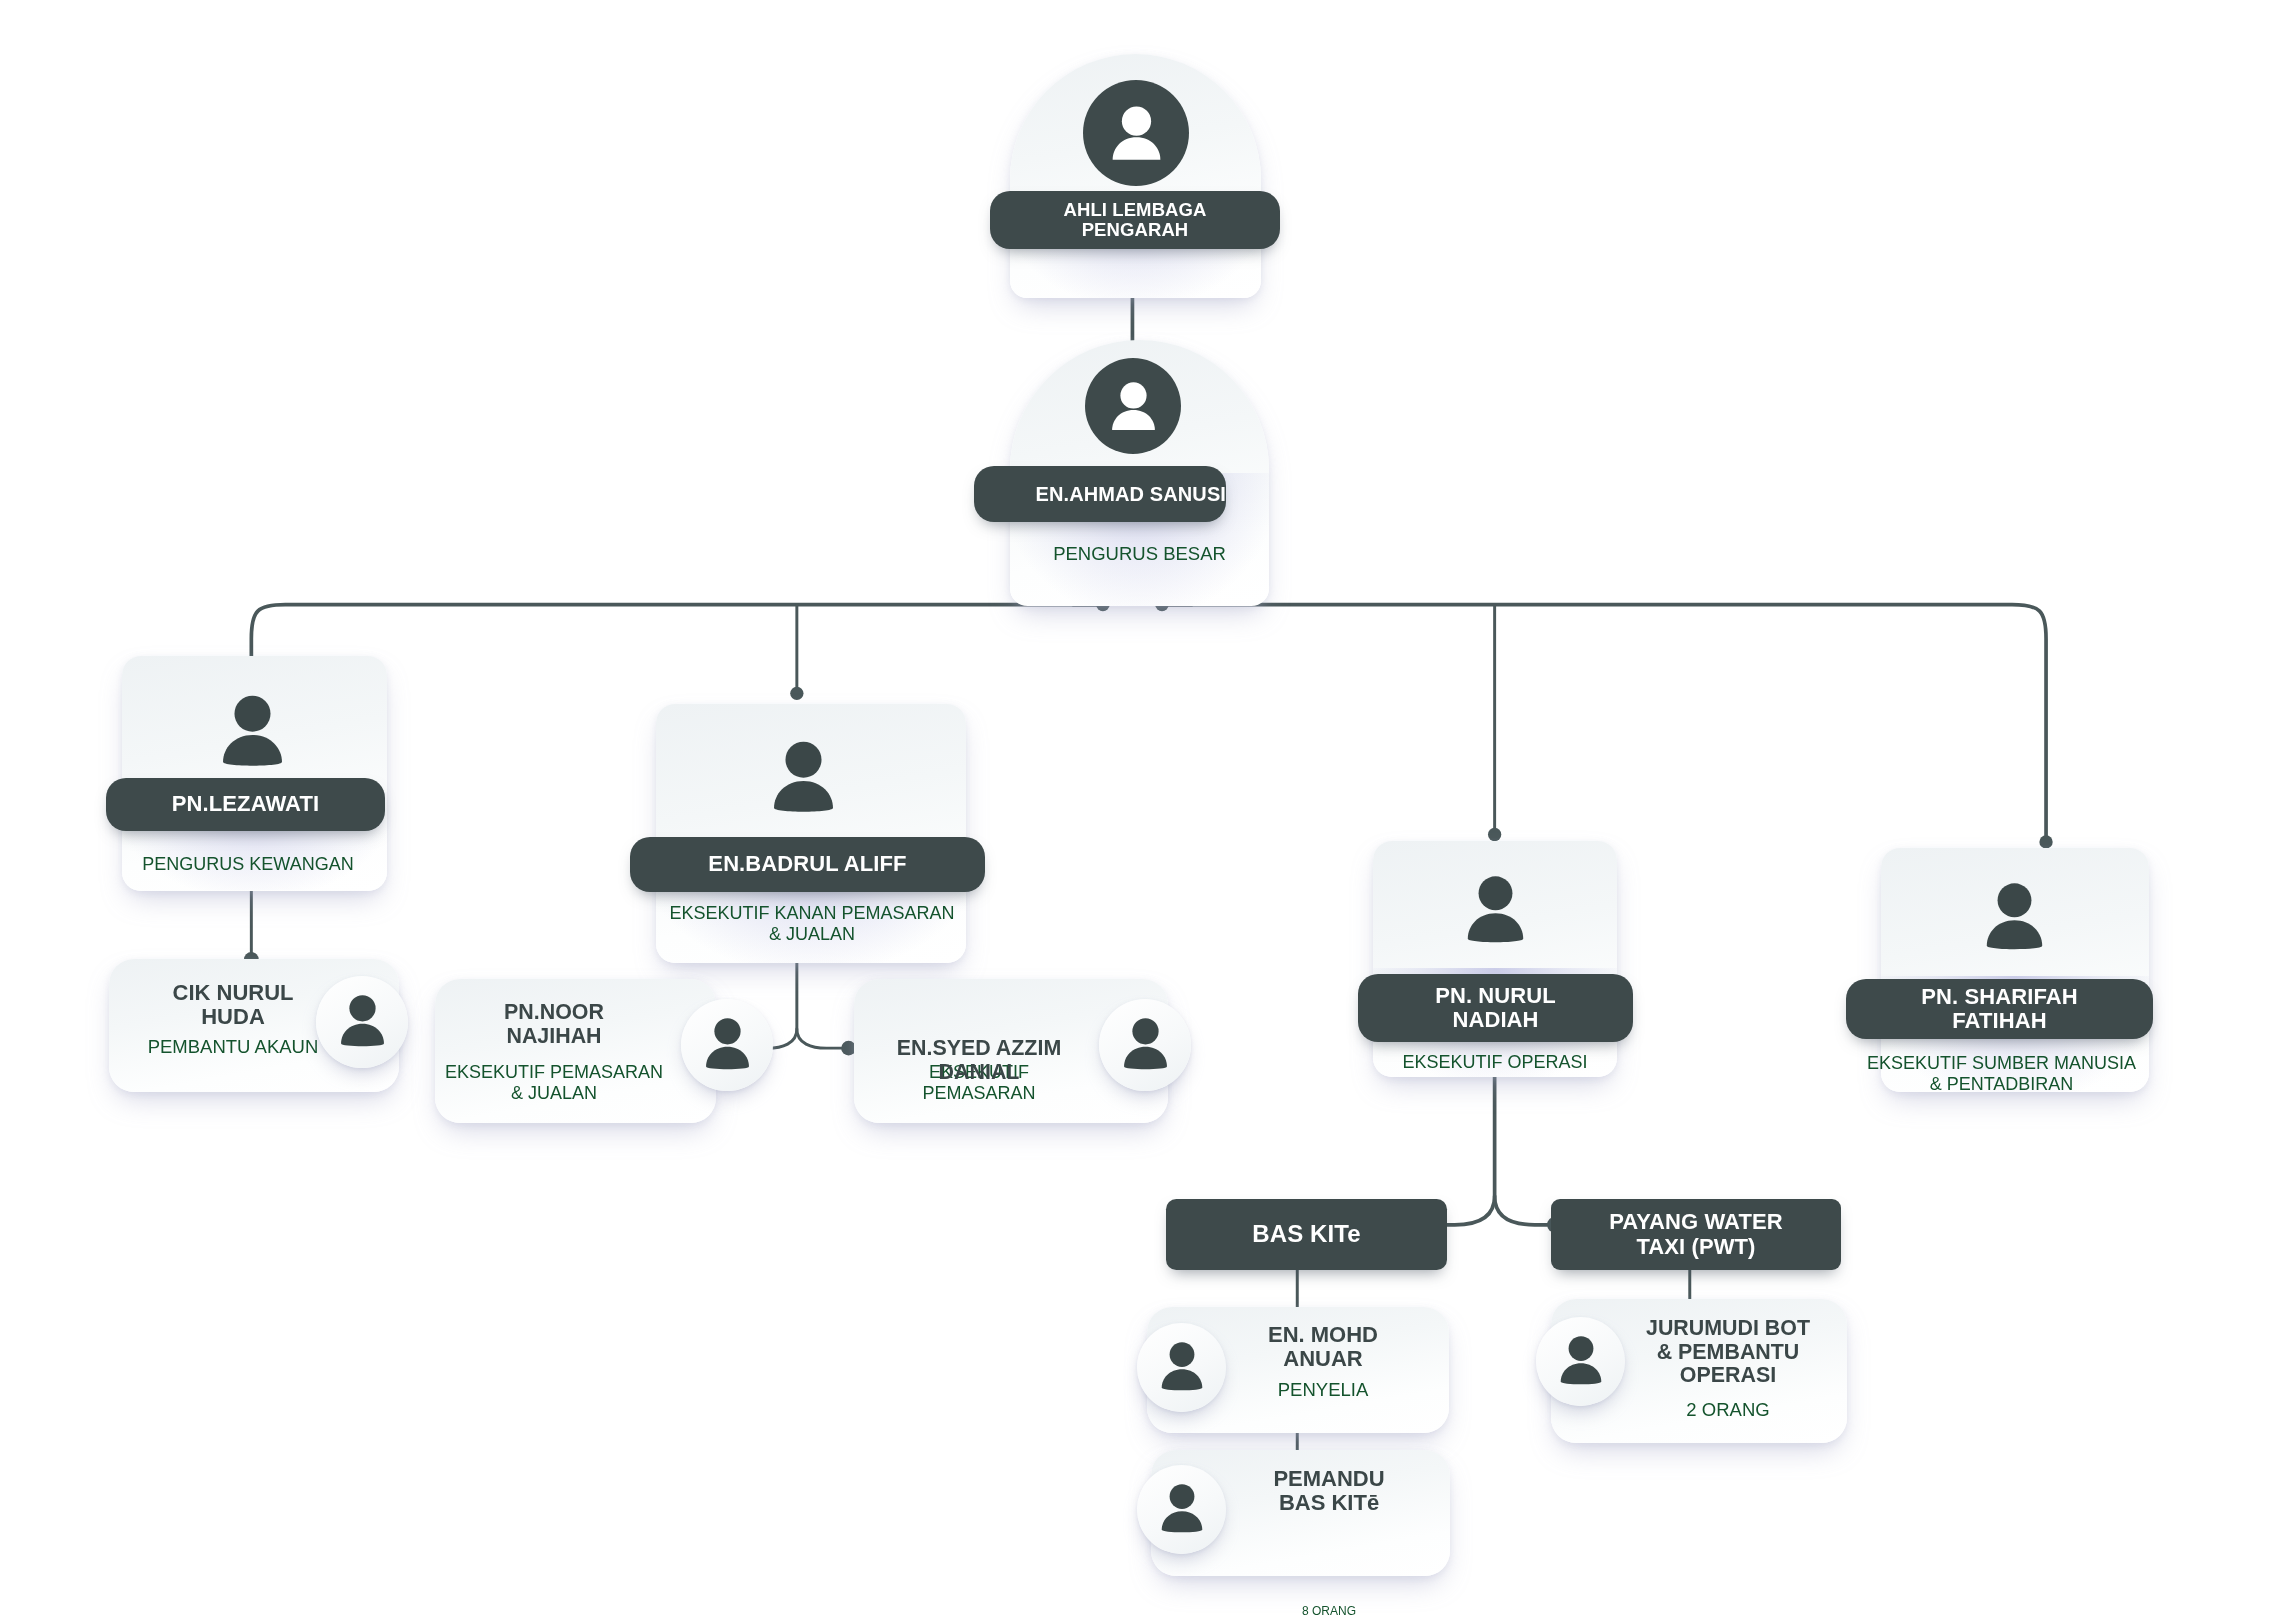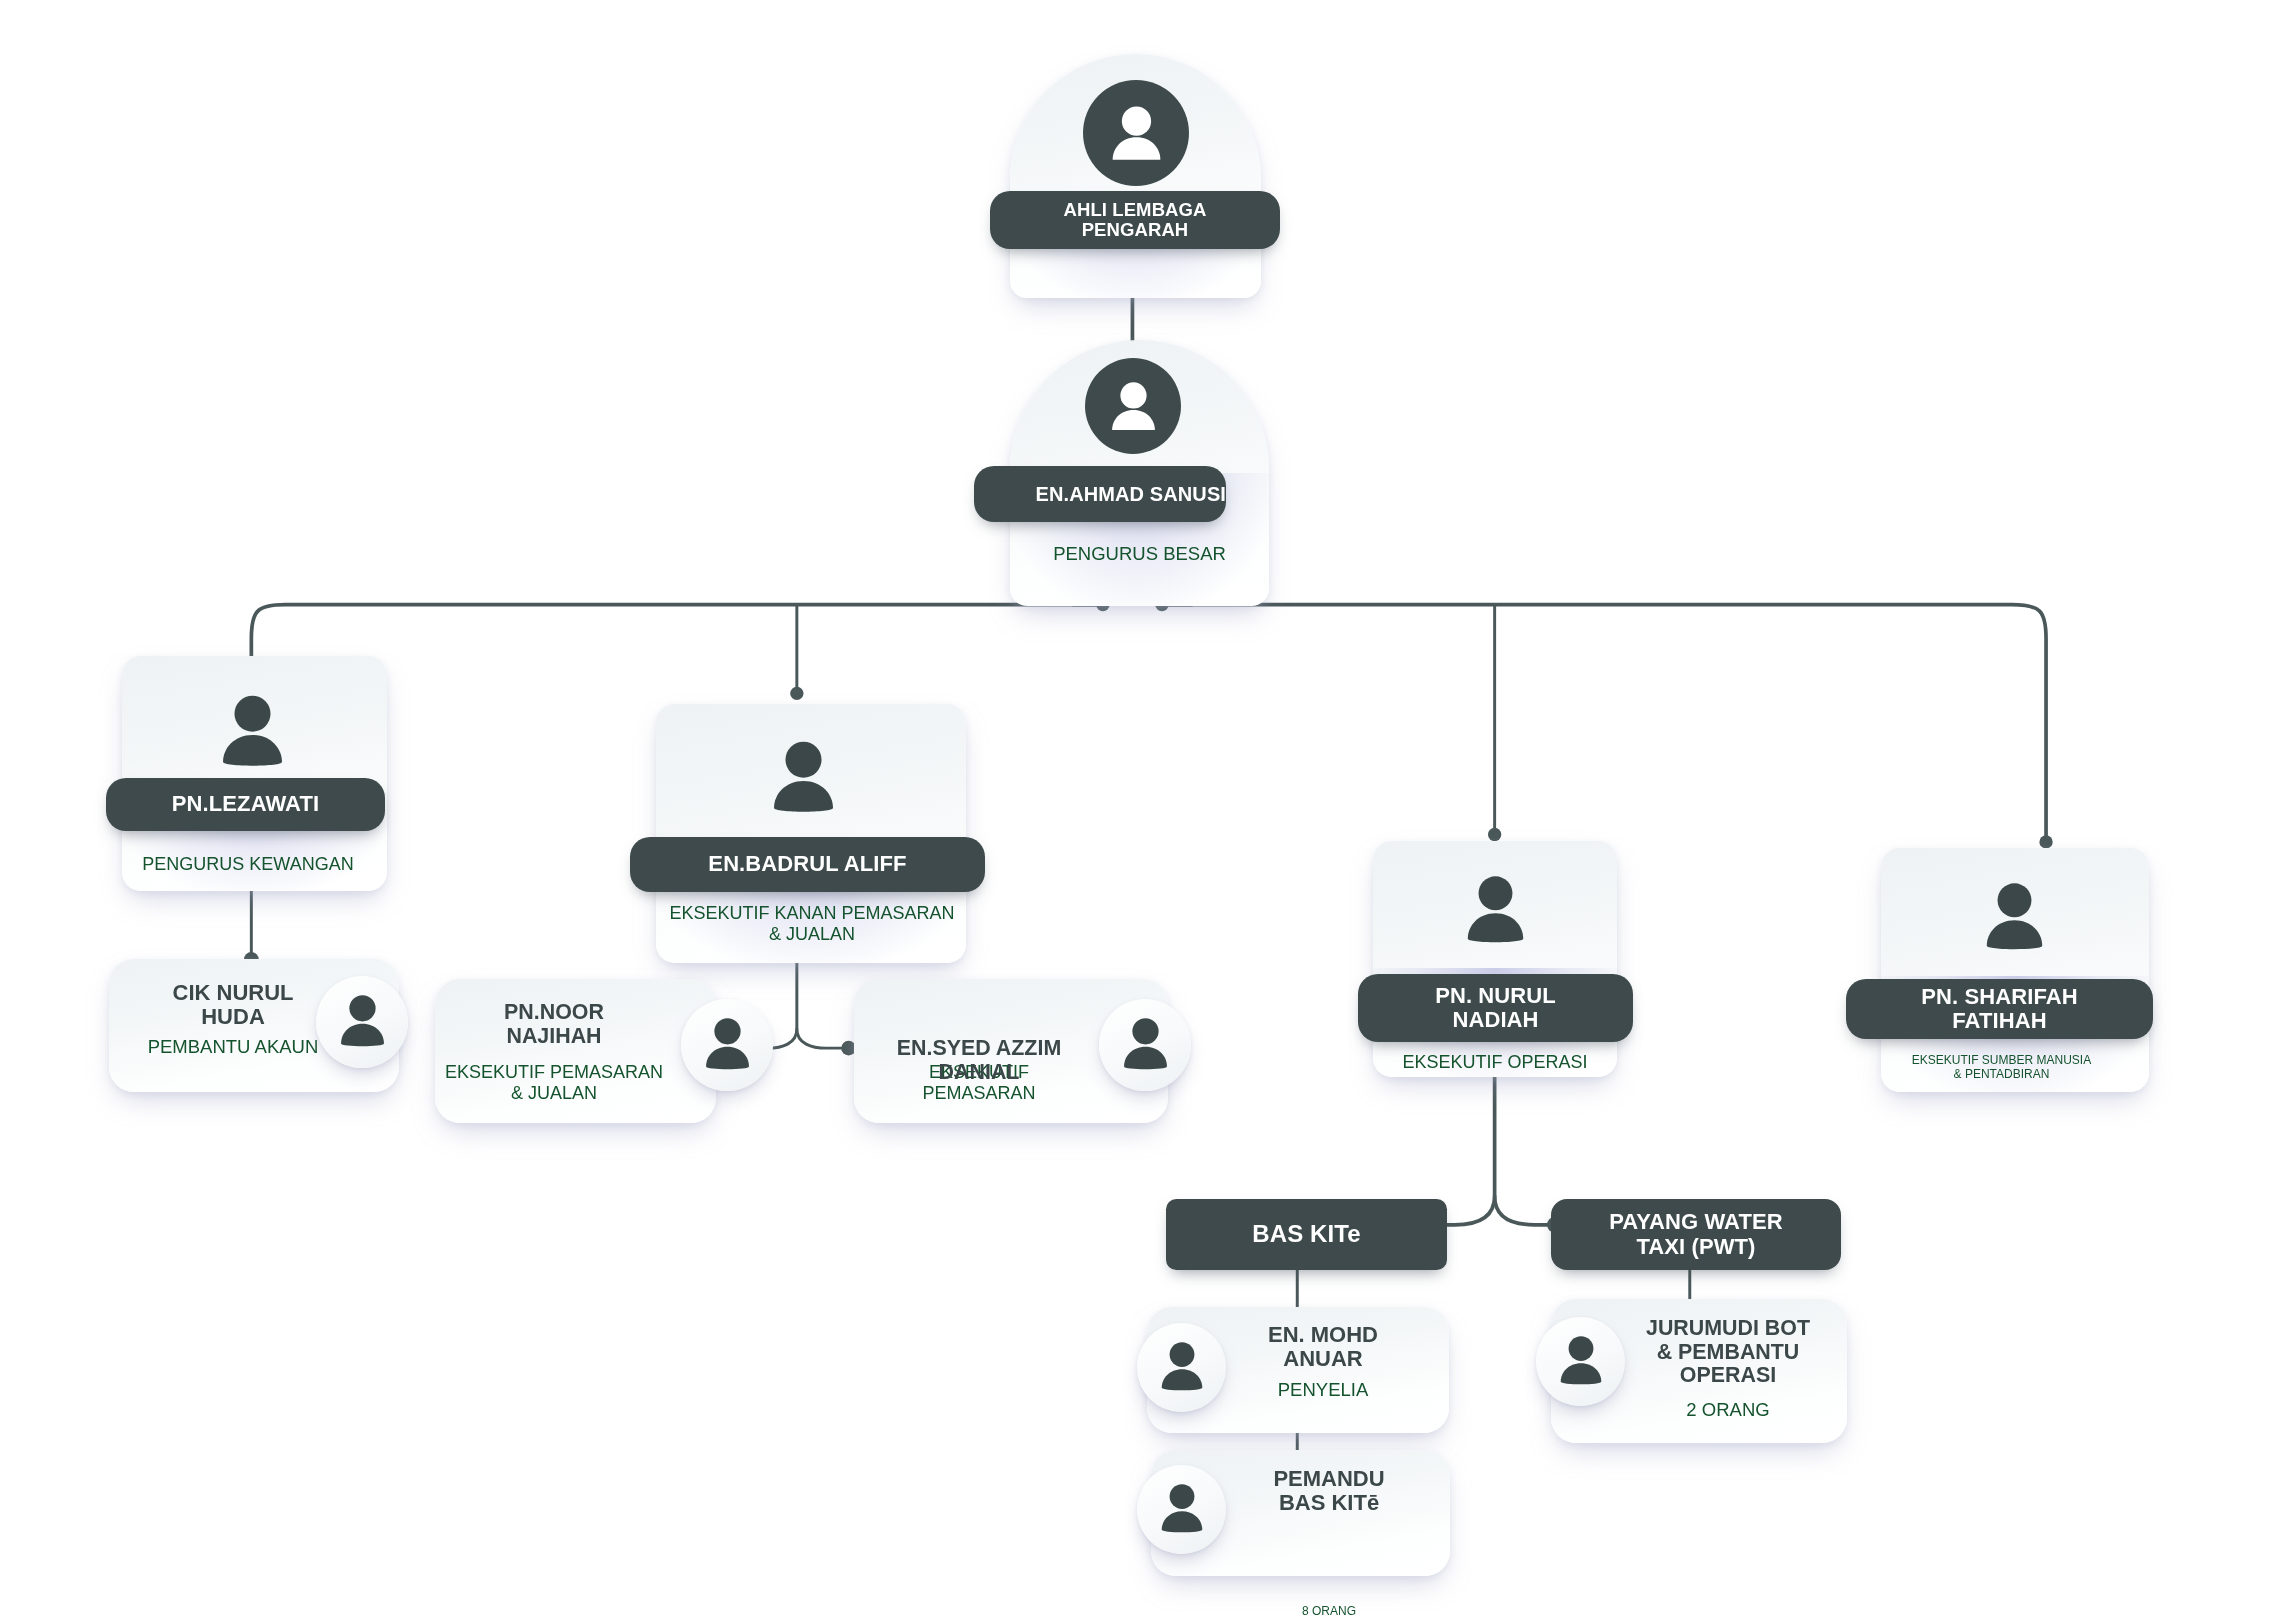--- a/index.html
+++ b/index.html
@@ -288,32 +288,32 @@
     <div class="av-plain" style="left:1966px; top:872px; width:96px; height:92px;">
       <svg class="person" width="77" height="74" viewBox="0 0 100 94" aria-hidden="true">
         <circle cx="50" cy="24" r="22" fill="#3b4748"></circle>
         <path d="M50 50c-22 0-36 16-36 33 0 6 72 6 72 0 0-17-14-33-36-33z" fill="#3b4748"></path>
       </svg>
     </div>
     <div class="bar" style="left:1846px; top:979px; width:307px; height:60px; font-size:22px;">
       <span style="white-space:pre-line">PN. SHARIFAH
 FATIHAH</span>
     </div>
-    <div class="role" style="left:1861px; top:1053px; width:281px; font-size:12px;">EKSEKUTIF SUMBER MANUSIA
+    <div class="role" style="left:1861px; top:1053px; width:281px; font-size:18px;">EKSEKUTIF SUMBER MANUSIA
 &amp; PENTADBIRAN</div>
   </div>
 
   <div class="node">
     <div class="bar" style="left:1166px; top:1199px; width:281px; height:71px; font-size:24px; border-radius:10.3px;">
       <span style="white-space:pre-line">BAS KITe</span>
     </div>
   </div>
 
   <div class="node">
-    <div class="bar" style="left:1551px; top:1199px; width:290px; height:71px; font-size:22px; border-radius:16px;">
+    <div class="bar" style="left:1551px; top:1199px; width:290px; height:71px; font-size:22px; border-radius:9px;">
       <span style="white-space:pre-line">PAYANG WATER
 TAXI (PWT)</span>
     </div>
   </div>
 
   <div class="node wide">
     <div class="card pill" style="left:1147px; top:1307px; width:302px; height:126px;"></div>
     <div class="av-chip" style="left:1137px; top:1323px; width:89px; height:89px;">
       <svg class="person" width="58" height="53" viewBox="0 0 100 94" aria-hidden="true">
         <circle cx="50" cy="24" r="22" fill="#3b4748"></circle>

